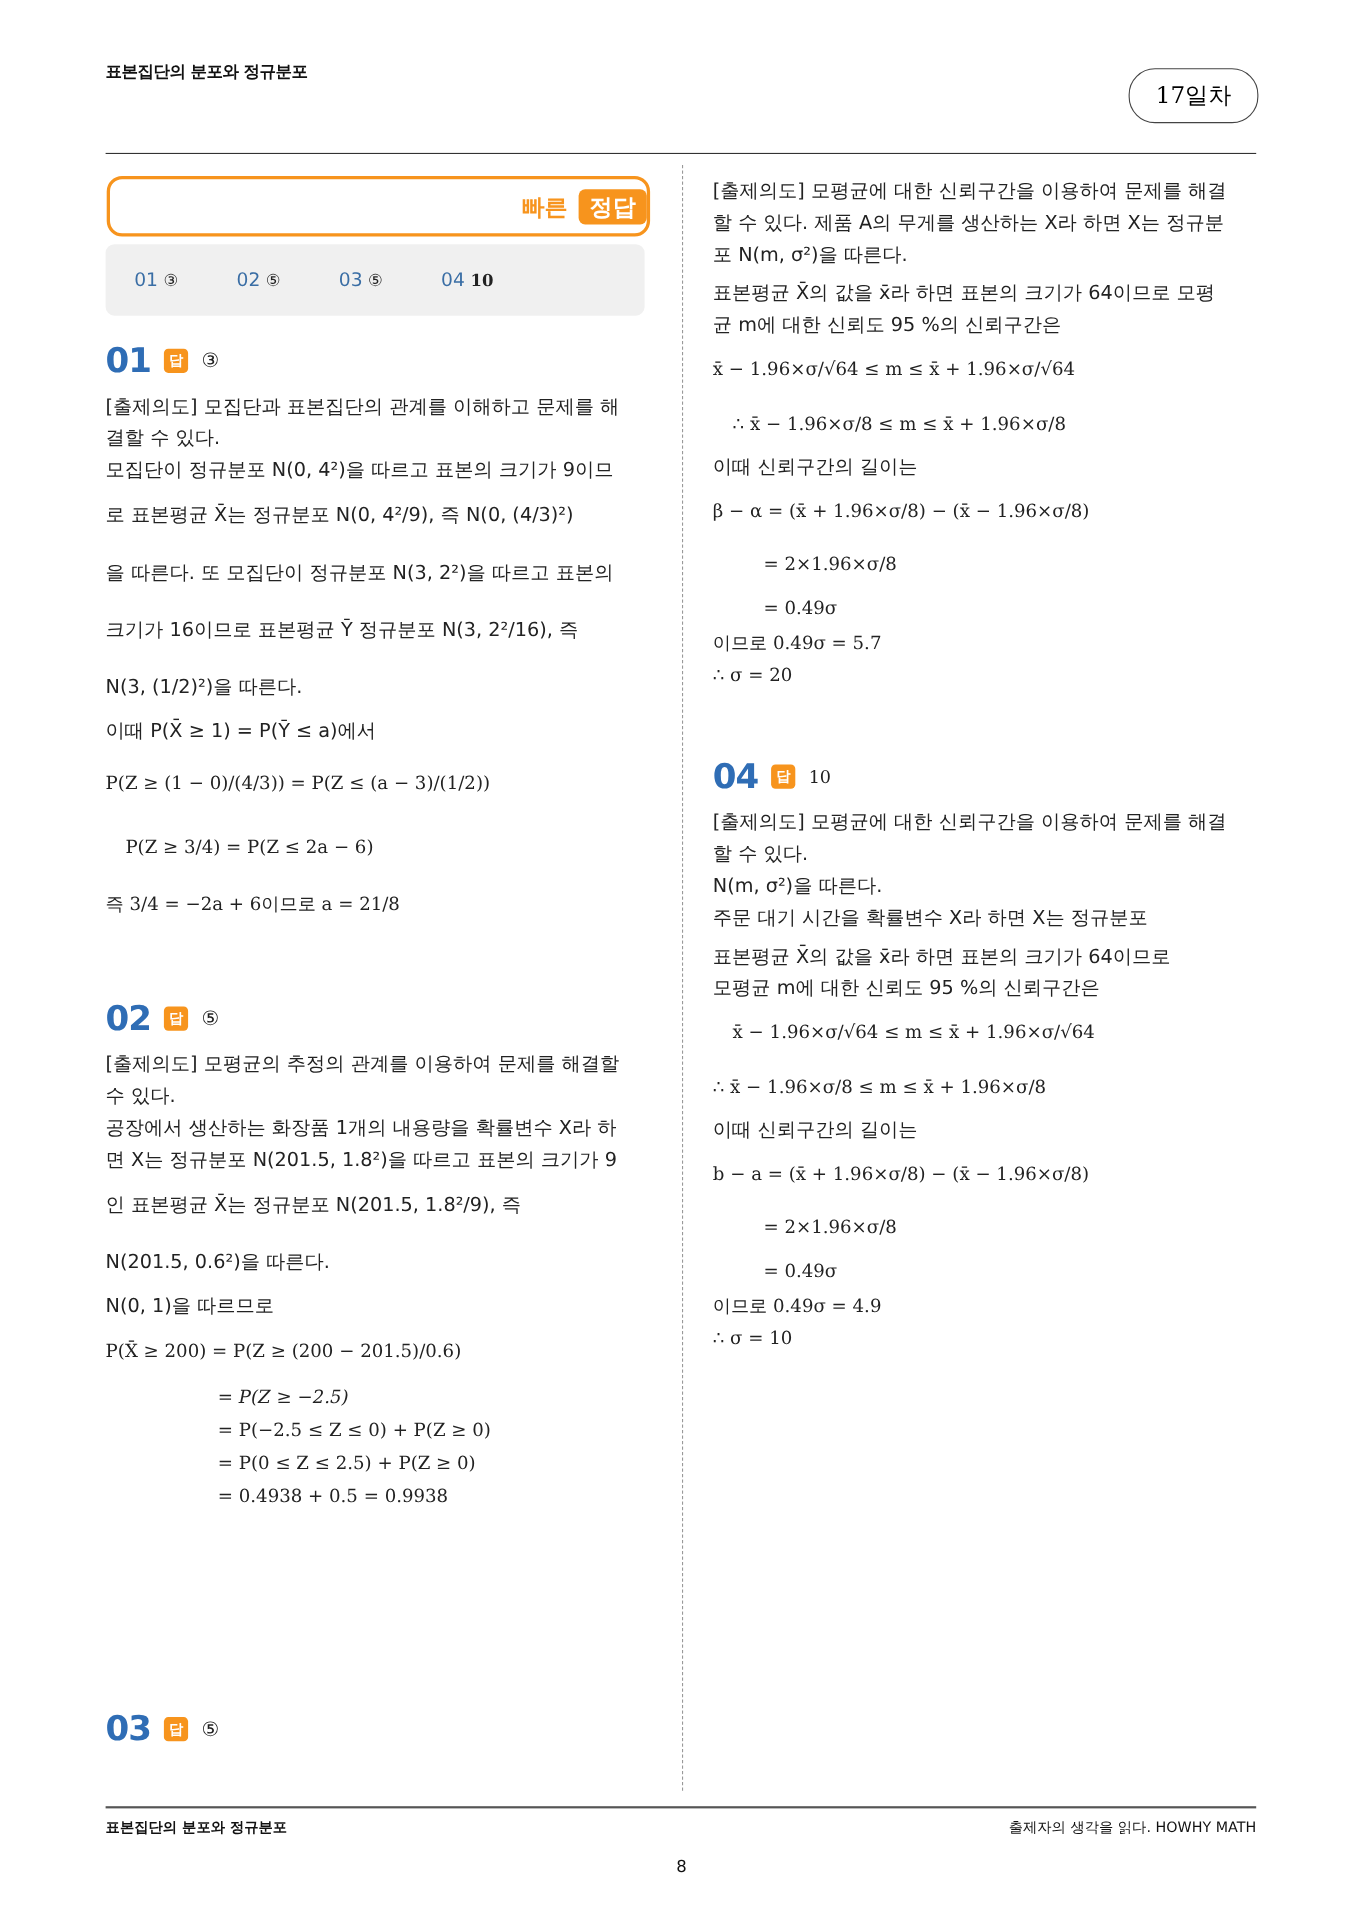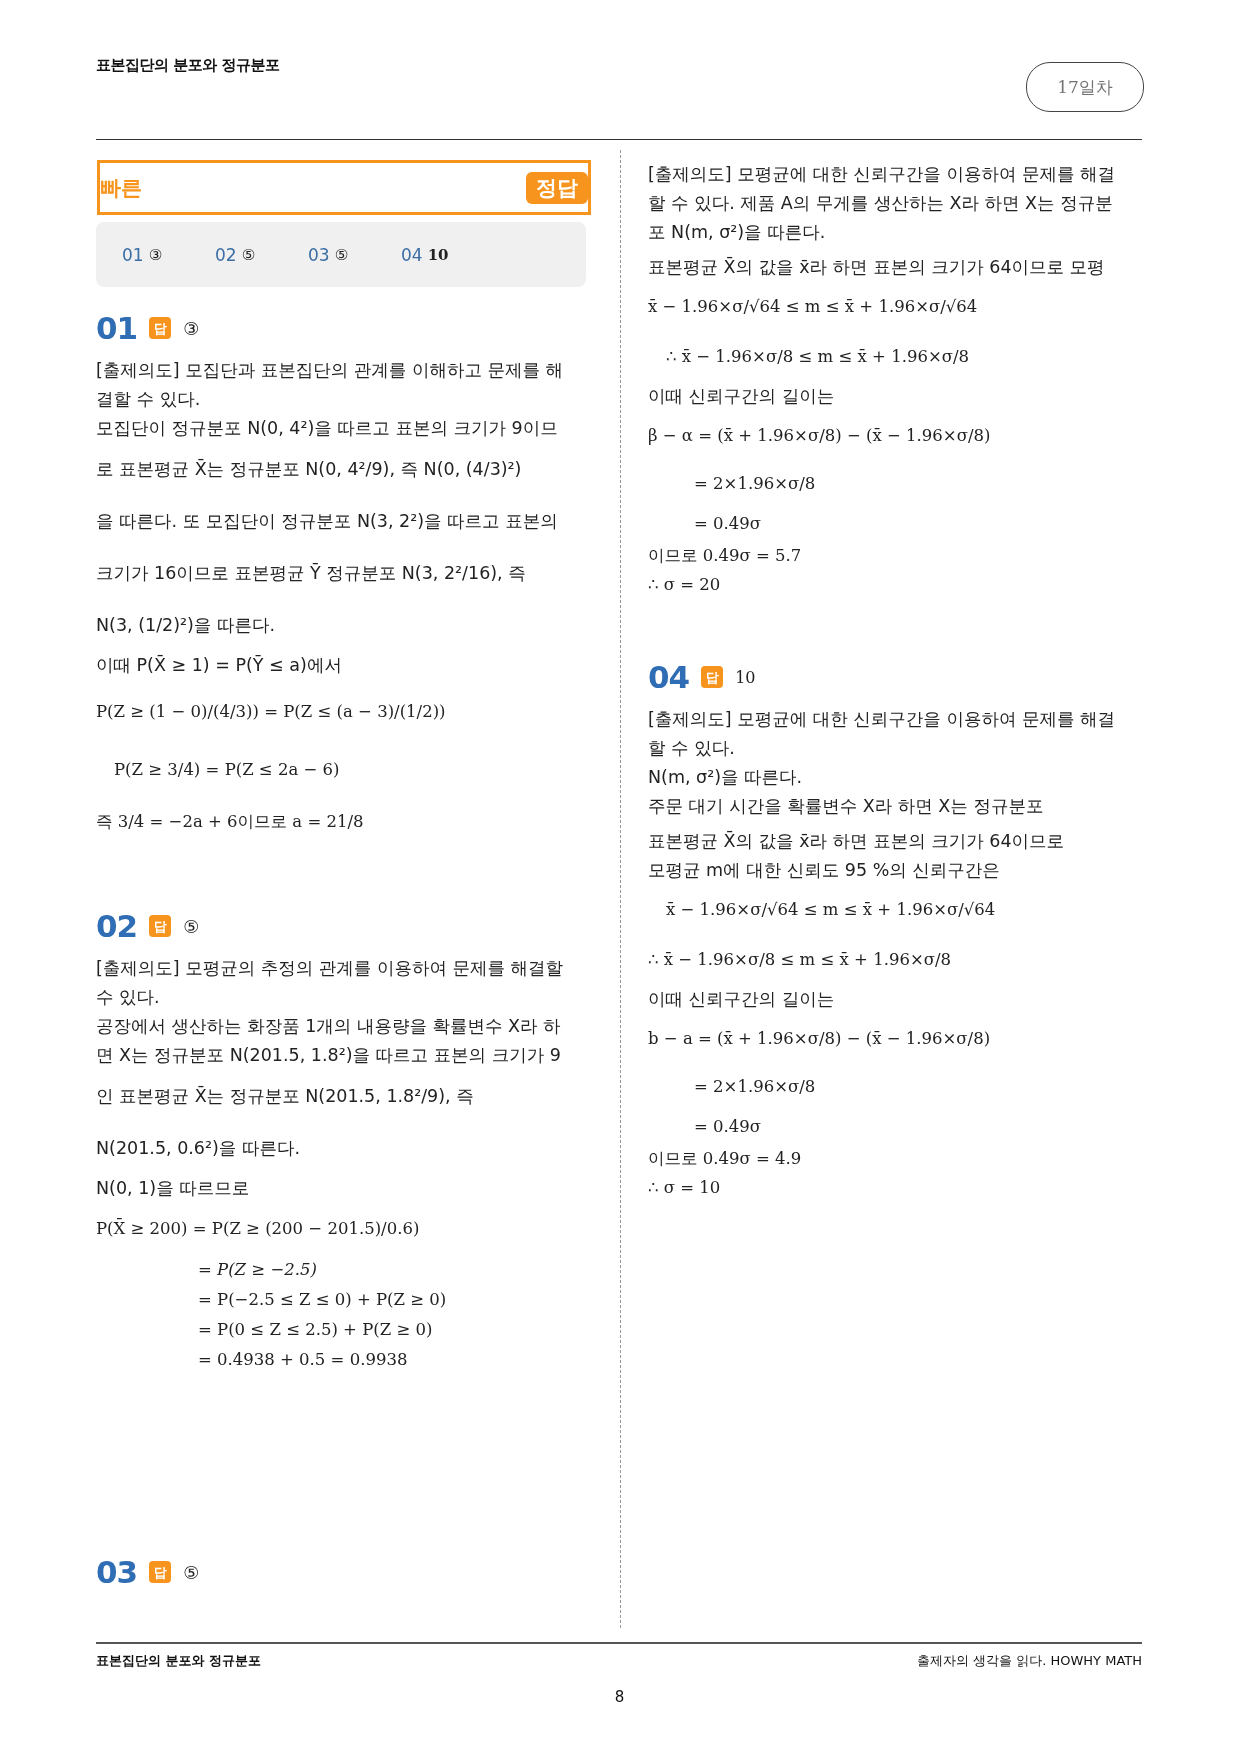--- a/index.html
+++ b/index.html
@@ -1,29 +1,29 @@
 <!DOCTYPE html>
 <html><head>
 <meta charset="utf-8">
 <style>
   html, body { margin:0; padding:0; background:#ffffff; }
   body { width:1239px; height:1754px; position:relative; overflow:hidden;
          font-family:"DejaVu Sans", sans-serif; color:#222; }
   .header-title { position:absolute; left:96px; top:56px; font-size:15px; font-weight:bold; color:#111; letter-spacing:-0.5px; }
   .day-badge { position:absolute; left:1026px; top:62px; width:116px; height:48px; border:1.5px solid #444; border-radius:24px;
-               display:flex; align-items:center; justify-content:center; font-size:17px; color:#737373; font-family:"DejaVu Serif", serif; }
+               display:flex; align-items:center; justify-content:center; font-size:21px; color:#000000; font-family:"DejaVu Serif", serif; }
   .top-rule { position:absolute; left:96px; top:139px; width:1046px; height:1px; background:#333; }
   .col-divider { position:absolute; left:620px; top:150px; width:0; height:1478px; border-left:1px dashed #999; }
   .bottom-rule { position:absolute; left:96px; top:1642px; width:1046px; height:2px; background:#555; }
   .footer-left { position:absolute; left:96px; top:1652px; font-size:13px; font-weight:bold; color:#111; }
   .footer-right { position:absolute; right:97px; top:1652px; font-size:13px; color:#111; }
   .page-no { position:absolute; left:0; width:1239px; text-align:center; top:1688px; font-size:15px; color:#111; }
 
-  .quick-box { position:absolute; left:97px; top:160px; width:488px; height:49px; border:3px solid #f7941d; border-radius:0;
-               display:flex; align-items:center; justify-content:space-between; gap:10px; }
+  .quick-box { position:absolute; left:97px; top:160px; width:488px; height:49px; border:3px solid #f7941d; border-radius:14px;
+               display:flex; align-items:center; justify-content:flex-end; gap:10px; }
   .quick-label { color:#f7941d; font-weight:bold; font-size:21px; }
   .quick-pill { background:#f7941d; color:#fff; font-weight:bold; font-size:21px; padding:2px 10px; border-radius:6px; }
   .answers-bar { position:absolute; left:96px; top:222px; width:490px; height:65px; background:#f0f0f0; border-radius:8px;
                  display:flex; align-items:center; padding-left:26px; box-sizing:border-box; }
   .ans-item { width:93px; font-size:17px; color:#3a6ea5; display:flex; align-items:center; gap:5px; }
   .ans-val { color:#222; font-size:15px; }
   .ans-val.bold { font-weight:bold; font-family:"DejaVu Serif", serif; }
 
   .col { position:absolute; font-size:17.5px; line-height:29px; color:#222; }
   .col-left { left:96px; width:500px; }
@@ -121,20 +121,21 @@
     <span class="q-ans">⑤</span>
   </div>
 </div>
 
 <div class="col col-right" style="top:160px;">
   <div class="line">[출제의도] 모평균에 대한 신뢰구간을 이용하여 문제를 해결</div>
   <div class="line">할 수 있다. 제품 A의 무게를 생산하는 X라 하면 X는 정규분</div>
   <div class="line">포 N(m,  σ²)을 따른다.</div>
   <div class="gap-s"></div>
   <div class="line">표본평균 X̄의 값을 x̄라 하면 표본의 크기가 64이므로 모평</div>
+  <div class="line">균 m에 대한 신뢰도 95 %의 신뢰구간은</div>
   <div class="math" style="line-height:50px;">x̄ − 1.96×σ/√64 ≤ m ≤ x̄ + 1.96×σ/√64</div>
   <div class="math indent1" style="line-height:50px;">∴ x̄ − 1.96×σ/8 ≤ m ≤ x̄ + 1.96×σ/8</div>
   <div class="line">이때 신뢰구간의 길이는</div>
   <div class="math" style="line-height:50px;">β − α = (x̄ + 1.96×σ/8) − (x̄ − 1.96×σ/8)</div>
   <div class="math indent3" style="line-height:46px;">= 2×1.96×σ/8</div>
   <div class="math indent3" style="line-height:34px;">= 0.49σ</div>
   <div class="math">이므로 0.49σ = 5.7</div>
   <div class="math">∴ σ = 20</div>
 
   <div class="gap-l"></div>

